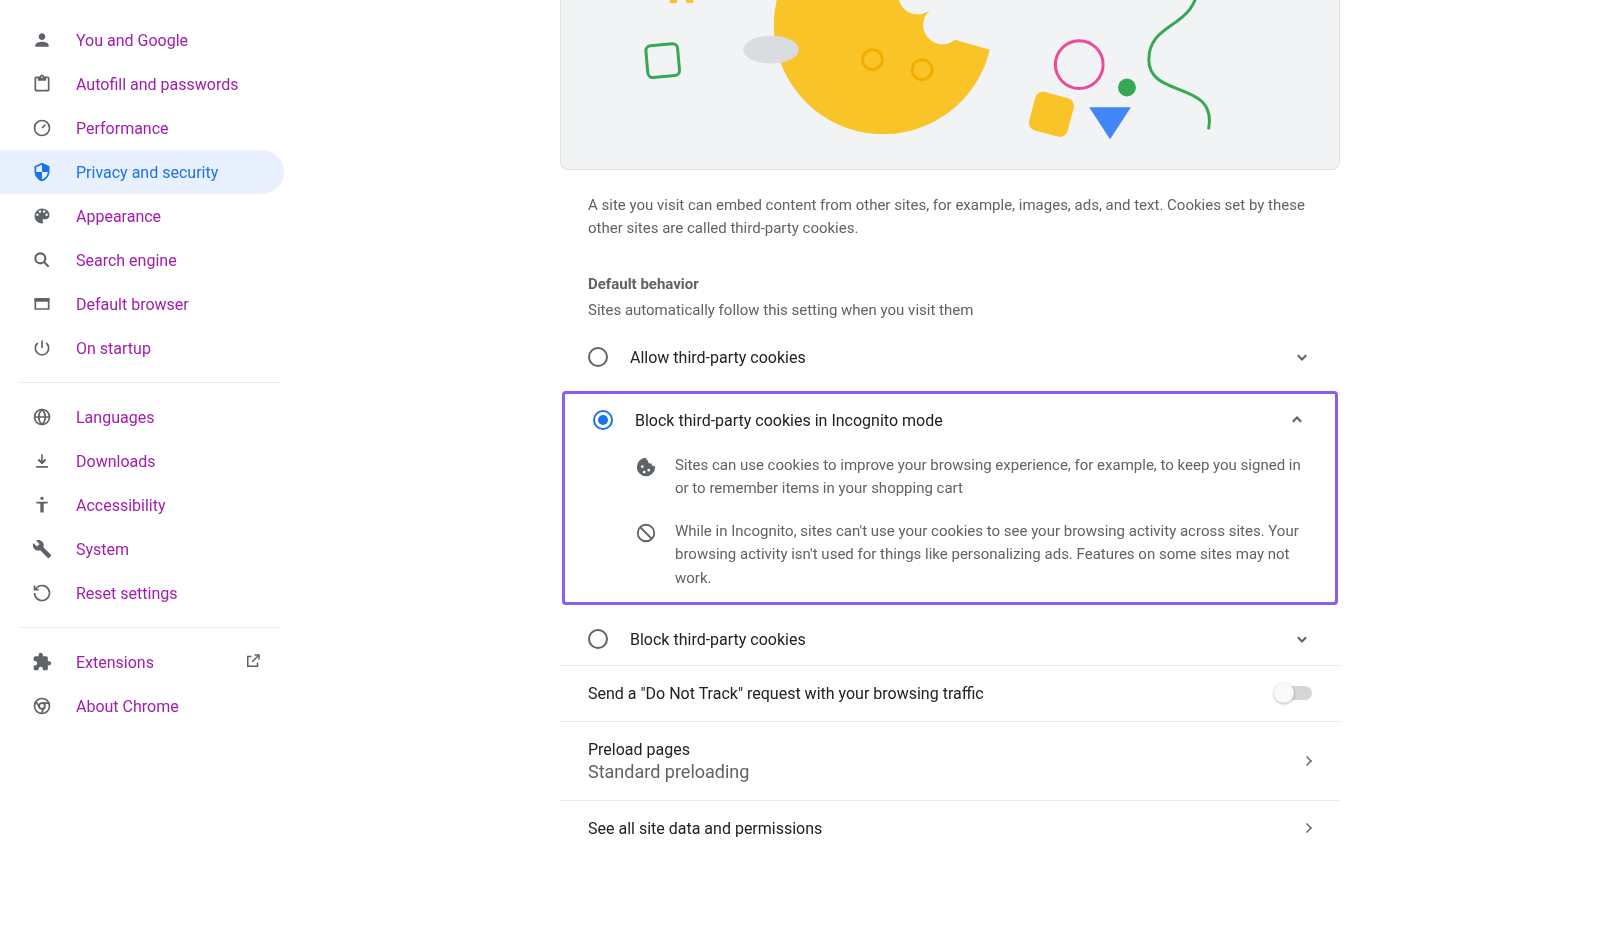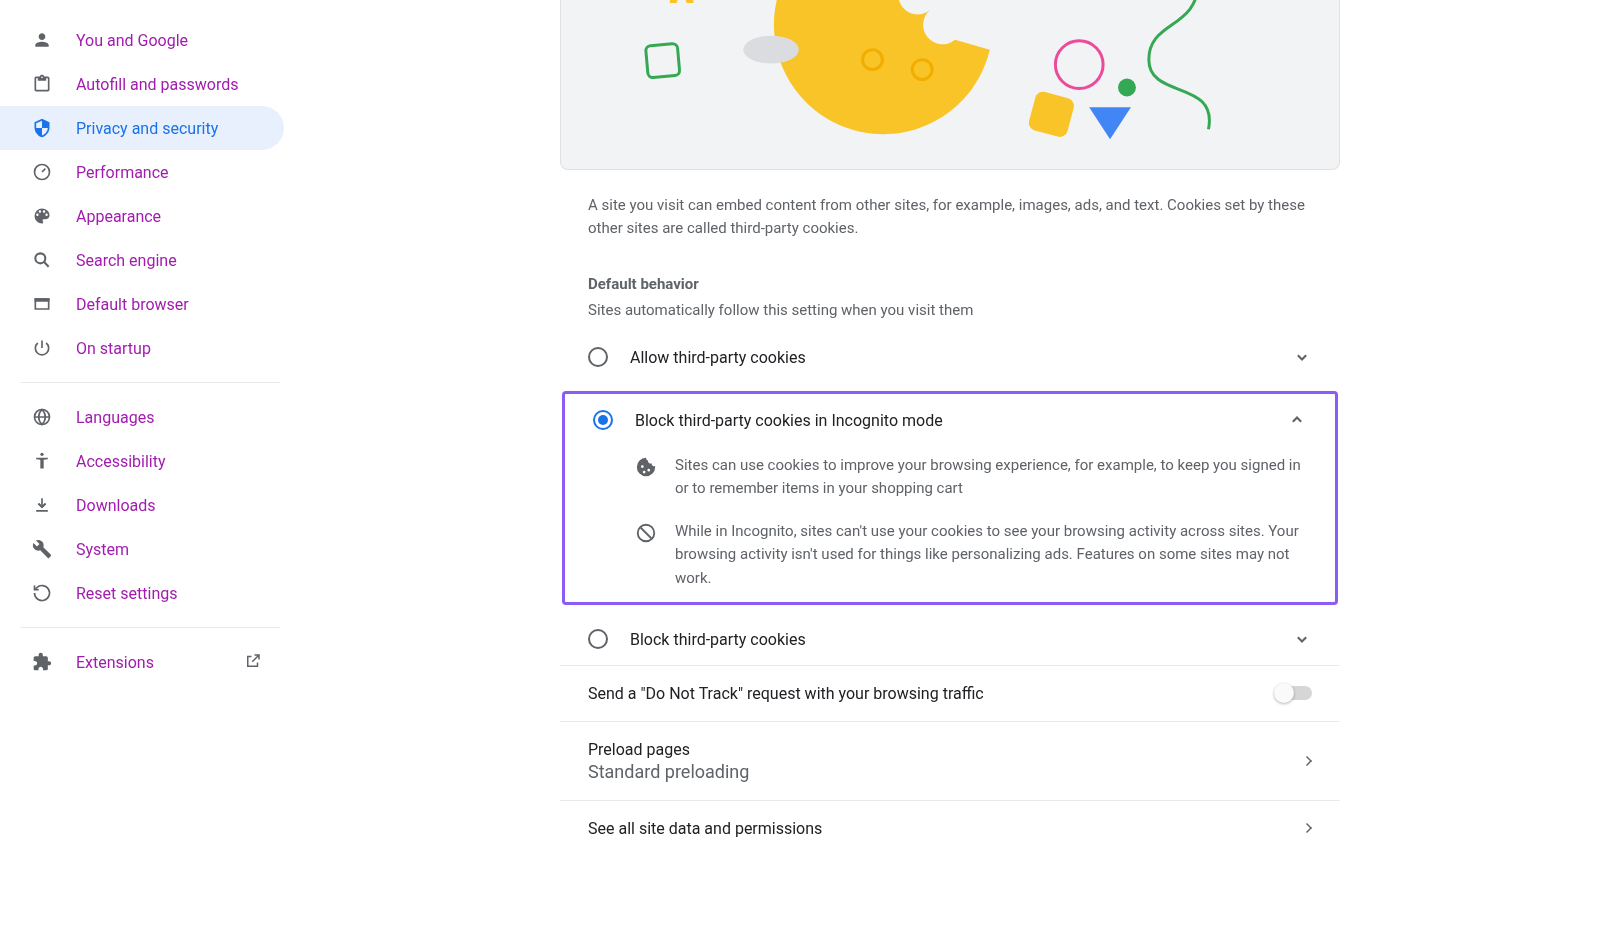--- a/index.html
+++ b/index.html
@@ -202,37 +202,37 @@
         <span class="label">You and Google</span>
       </div>
       <div class="side-item">
         <span class="icon">
           <svg viewBox="0 0 24 24" width="20" height="20" fill="currentColor">
               <path d="M19 3h-4.2c-.4-1.2-1.5-2-2.8-2s-2.4.8-2.8 2H5c-1.1 0-2 .9-2 2v14c0 1.1.9 2 2 2h14c1.1 0 2-.9 2-2V5c0-1.1-.9-2-2-2zm-7 0c.6 0 1 .4 1 1s-.4 1-1 1-1-.4-1-1 .4-1 1-1zm7 16H5V5h2v3h10V5h2v14z"></path>
             </svg>
         </span>
         <span class="label">Autofill and passwords</span>
       </div>
-      <div class="side-item active">
-        <span class="icon">
-          <svg viewBox="0 0 24 24" width="20" height="20" fill="currentColor">
-              <path d="M12 1 3 5v6c0 5.6 3.8 10.7 9 12 5.2-1.3 9-6.4 9-12V5l-9-4zm0 11h7c-.5 4.1-3.3 7.8-7 8.9V12H5V6.3l7-3.1V12z"></path>
-            </svg>
-        </span>
-        <span class="label">Privacy and security</span>
-      </div>
       <div class="side-item">
         <span class="icon">
           <svg viewBox="0 0 24 24" width="20" height="20" fill="none" stroke="currentColor" stroke-width="2">
               <circle cx="12" cy="12" r="9"></circle>
               <path d="M12 12 16 8"></path>
             </svg>
         </span>
         <span class="label">Performance</span>
       </div>
+      <div class="side-item active">
+        <span class="icon">
+          <svg viewBox="0 0 24 24" width="20" height="20" fill="currentColor">
+              <path d="M12 1 3 5v6c0 5.6 3.8 10.7 9 12 5.2-1.3 9-6.4 9-12V5l-9-4zm0 11h7c-.5 4.1-3.3 7.8-7 8.9V12H5V6.3l7-3.1V12z"></path>
+            </svg>
+        </span>
+        <span class="label">Privacy and security</span>
+      </div>
       <div class="side-item">
         <span class="icon">
           <svg viewBox="0 0 24 24" width="20" height="20" fill="currentColor">
               <path d="M12 3a9 9 0 1 0 0 18c.8 0 1.5-.7 1.5-1.5 0-.4-.1-.7-.4-1-.2-.3-.4-.6-.4-1 0-.8.7-1.5 1.5-1.5H16c2.8 0 5-2.2 5-5 0-4.4-4-8-9-8zM6.5 12c-.8 0-1.5-.7-1.5-1.5S5.7 9 6.5 9 8 9.7 8 10.5 7.3 12 6.5 12zm3-4c-.8 0-1.5-.7-1.5-1.5S8.7 5 9.5 5s1.5.7 1.5 1.5S10.3 8 9.5 8zm5 0c-.8 0-1.5-.7-1.5-1.5S13.7 5 14.5 5s1.5.7 1.5 1.5S15.3 8 14.5 8zm3 4c-.8 0-1.5-.7-1.5-1.5S16.7 9 17.5 9s1.5.7 1.5 1.5-.7 1.5-1.5 1.5z"></path>
             </svg>
         </span>
         <span class="label">Appearance</span>
       </div>
       <div class="side-item">
         <span class="icon">
@@ -271,35 +271,35 @@
           <svg viewBox="0 0 24 24" width="20" height="20" fill="none" stroke="currentColor" stroke-width="2">
               <circle cx="12" cy="12" r="9"></circle>
               <path d="M3 12h18M12 3c2.5 2.5 4 5.5 4 9s-1.5 6.5-4 9c-2.5-2.5-4-5.5-4-9s1.5-6.5 4-9z"></path>
             </svg>
         </span>
         <span class="label">Languages</span>
       </div>
       <div class="side-item">
         <span class="icon">
           <svg viewBox="0 0 24 24" width="20" height="20" fill="currentColor">
-              <circle cx="12" cy="4" r="2"></circle>
-              <path d="M19 8H5v2l5 .5V21h2v-5h0v5h2V10.5l5-.5V8z"></path>
-            </svg>
-        </span>
-        <span class="label">Accessibility</span>
-      </div>
-      <div class="side-item">
-        <span class="icon">
-          <svg viewBox="0 0 24 24" width="20" height="20" fill="currentColor">
               <path d="M5 20h14v-2H5v2zm7-16v9l-3.5-3.5L7 11l5 5 5-5-1.5-1.5L12 13V4h0z"></path>
               <path d="M11 4h2v9h-2z"></path>
               <path d="M12 16 7 11l1.4-1.4L12 13.2l3.6-3.6L17 11z"></path>
             </svg>
         </span>
         <span class="label">Downloads</span>
+      </div>
+      <div class="side-item">
+        <span class="icon">
+          <svg viewBox="0 0 24 24" width="20" height="20" fill="currentColor">
+              <circle cx="12" cy="4" r="2"></circle>
+              <path d="M19 8H5v2l5 .5V21h2v-5h0v5h2V10.5l5-.5V8z"></path>
+            </svg>
+        </span>
+        <span class="label">Accessibility</span>
       </div>
       <div class="side-item">
         <span class="icon">
           <svg viewBox="0 0 24 24" width="20" height="20" fill="currentColor">
               <path d="M22.7 19 13.6 9.9c.9-2.3.4-5-1.5-6.9-2-2-5-2.4-7.4-1.3l4.3 4.3-3 3-4.3-4.3c-1.2 2.4-.7 5.4 1.3 7.4 1.9 1.9 4.6 2.4 6.9 1.5l9.1 9.1c.4.4 1 .4 1.4 0l2.3-2.3c.4-.4.4-1 0-1.4z"></path>
             </svg>
         </span>
         <span class="label">System</span>
       </div>
       <div class="side-item">
@@ -321,20 +321,30 @@
           <svg viewBox="0 0 24 24" width="20" height="20" fill="currentColor">
               <path d="M20.5 11H19V7c0-1.1-.9-2-2-2h-4V3.5C13 2.1 11.9 1 10.5 1S8 2.1 8 3.5V5H4c-1.1 0-2 .9-2 2v3.8h1.5c1.5 0 2.7 1.2 2.7 2.7S5 16.2 3.5 16.2H2V20c0 1.1.9 2 2 2h3.8v-1.5c0-1.5 1.2-2.7 2.7-2.7s2.7 1.2 2.7 2.7V22H17c1.1 0 2-.9 2-2v-4h1.5c1.4 0 2.5-1.1 2.5-2.5S21.9 11 20.5 11z"></path>
             </svg>
         </span>
         <span class="label">Extensions</span>
         <span class="trailing">
           <svg viewBox="0 0 24 24" width="18" height="18" fill="none" stroke="currentColor" stroke-width="2">
               <path d="M14 4h6v6M20 4l-9 9M18 14v5H5V6h5"></path>
             </svg>
         </span>
+      </div>
+      <div class="side-item">
+        <span class="icon">
+          <svg viewBox="0 0 24 24" width="20" height="20" fill="none" stroke="currentColor" stroke-width="2">
+              <circle cx="12" cy="12" r="9"></circle>
+              <circle cx="12" cy="12" r="3.5"></circle>
+              <path d="M12 8.5h9M8.9 13.7 4.4 6M15.1 13.7l-4.5 7.7"></path>
+            </svg>
+        </span>
+        <span class="label">About Chrome</span>
       </div>
     </div>
   </nav>
 
   <main class="main">
     <div class="content">
 
       <div class="hero">
         <svg viewBox="0 0 780 170" width="100%" height="100%">
           <path d="M 290 -80 A 110 110 0 1 0 430 50 L 395 40 A 18 18 0 1 1 370 10 A 18 18 0 1 1 345 -20 Z" fill="#f9c427"></path>

